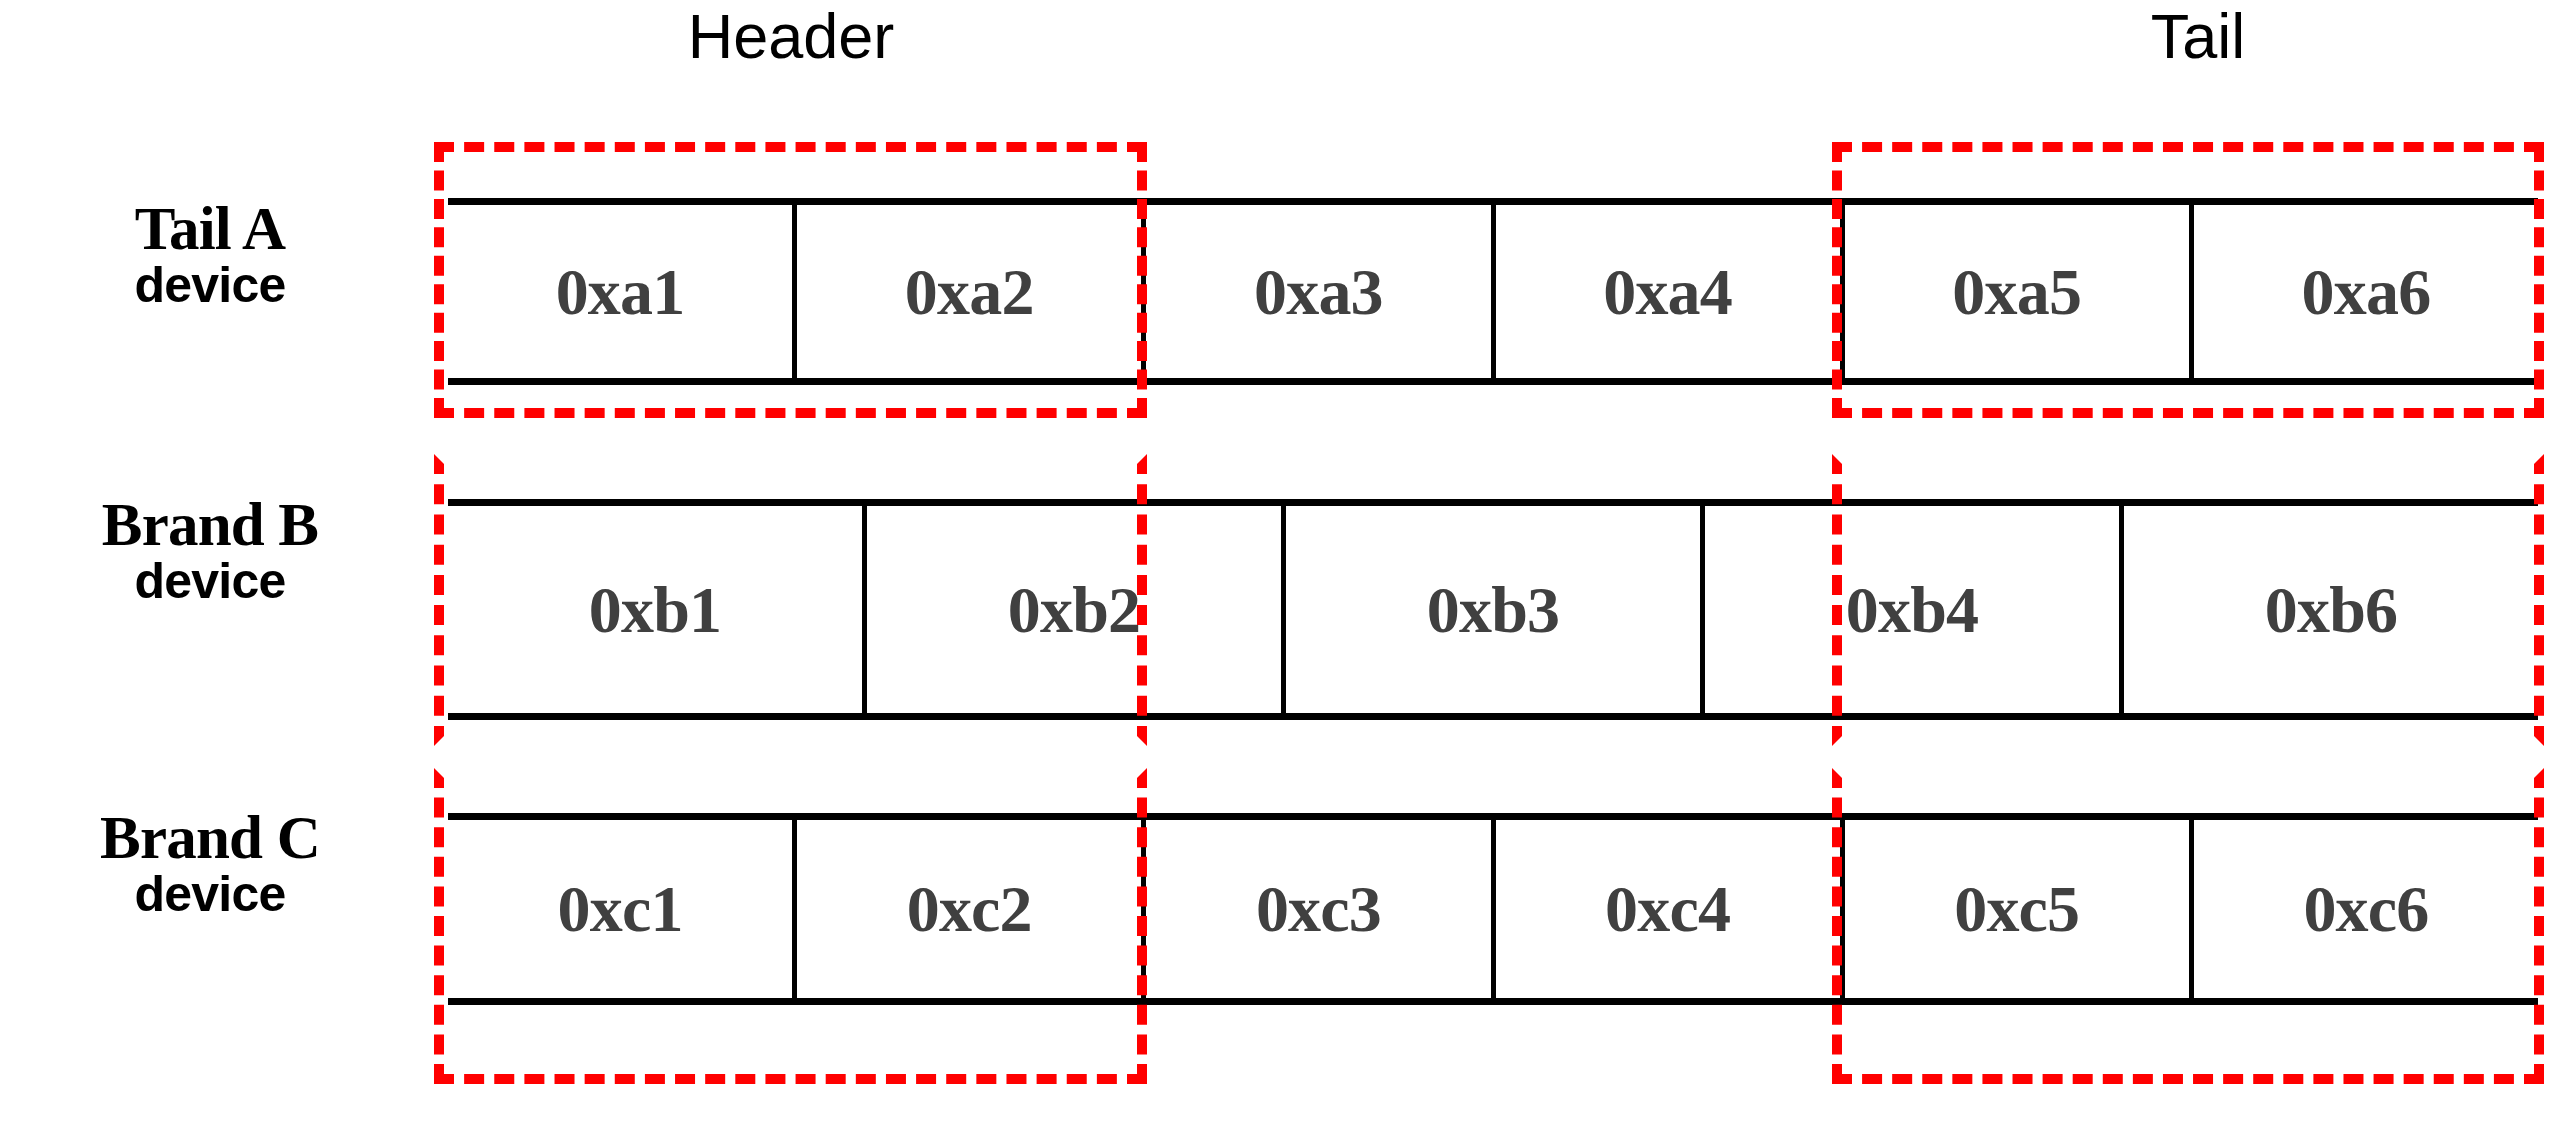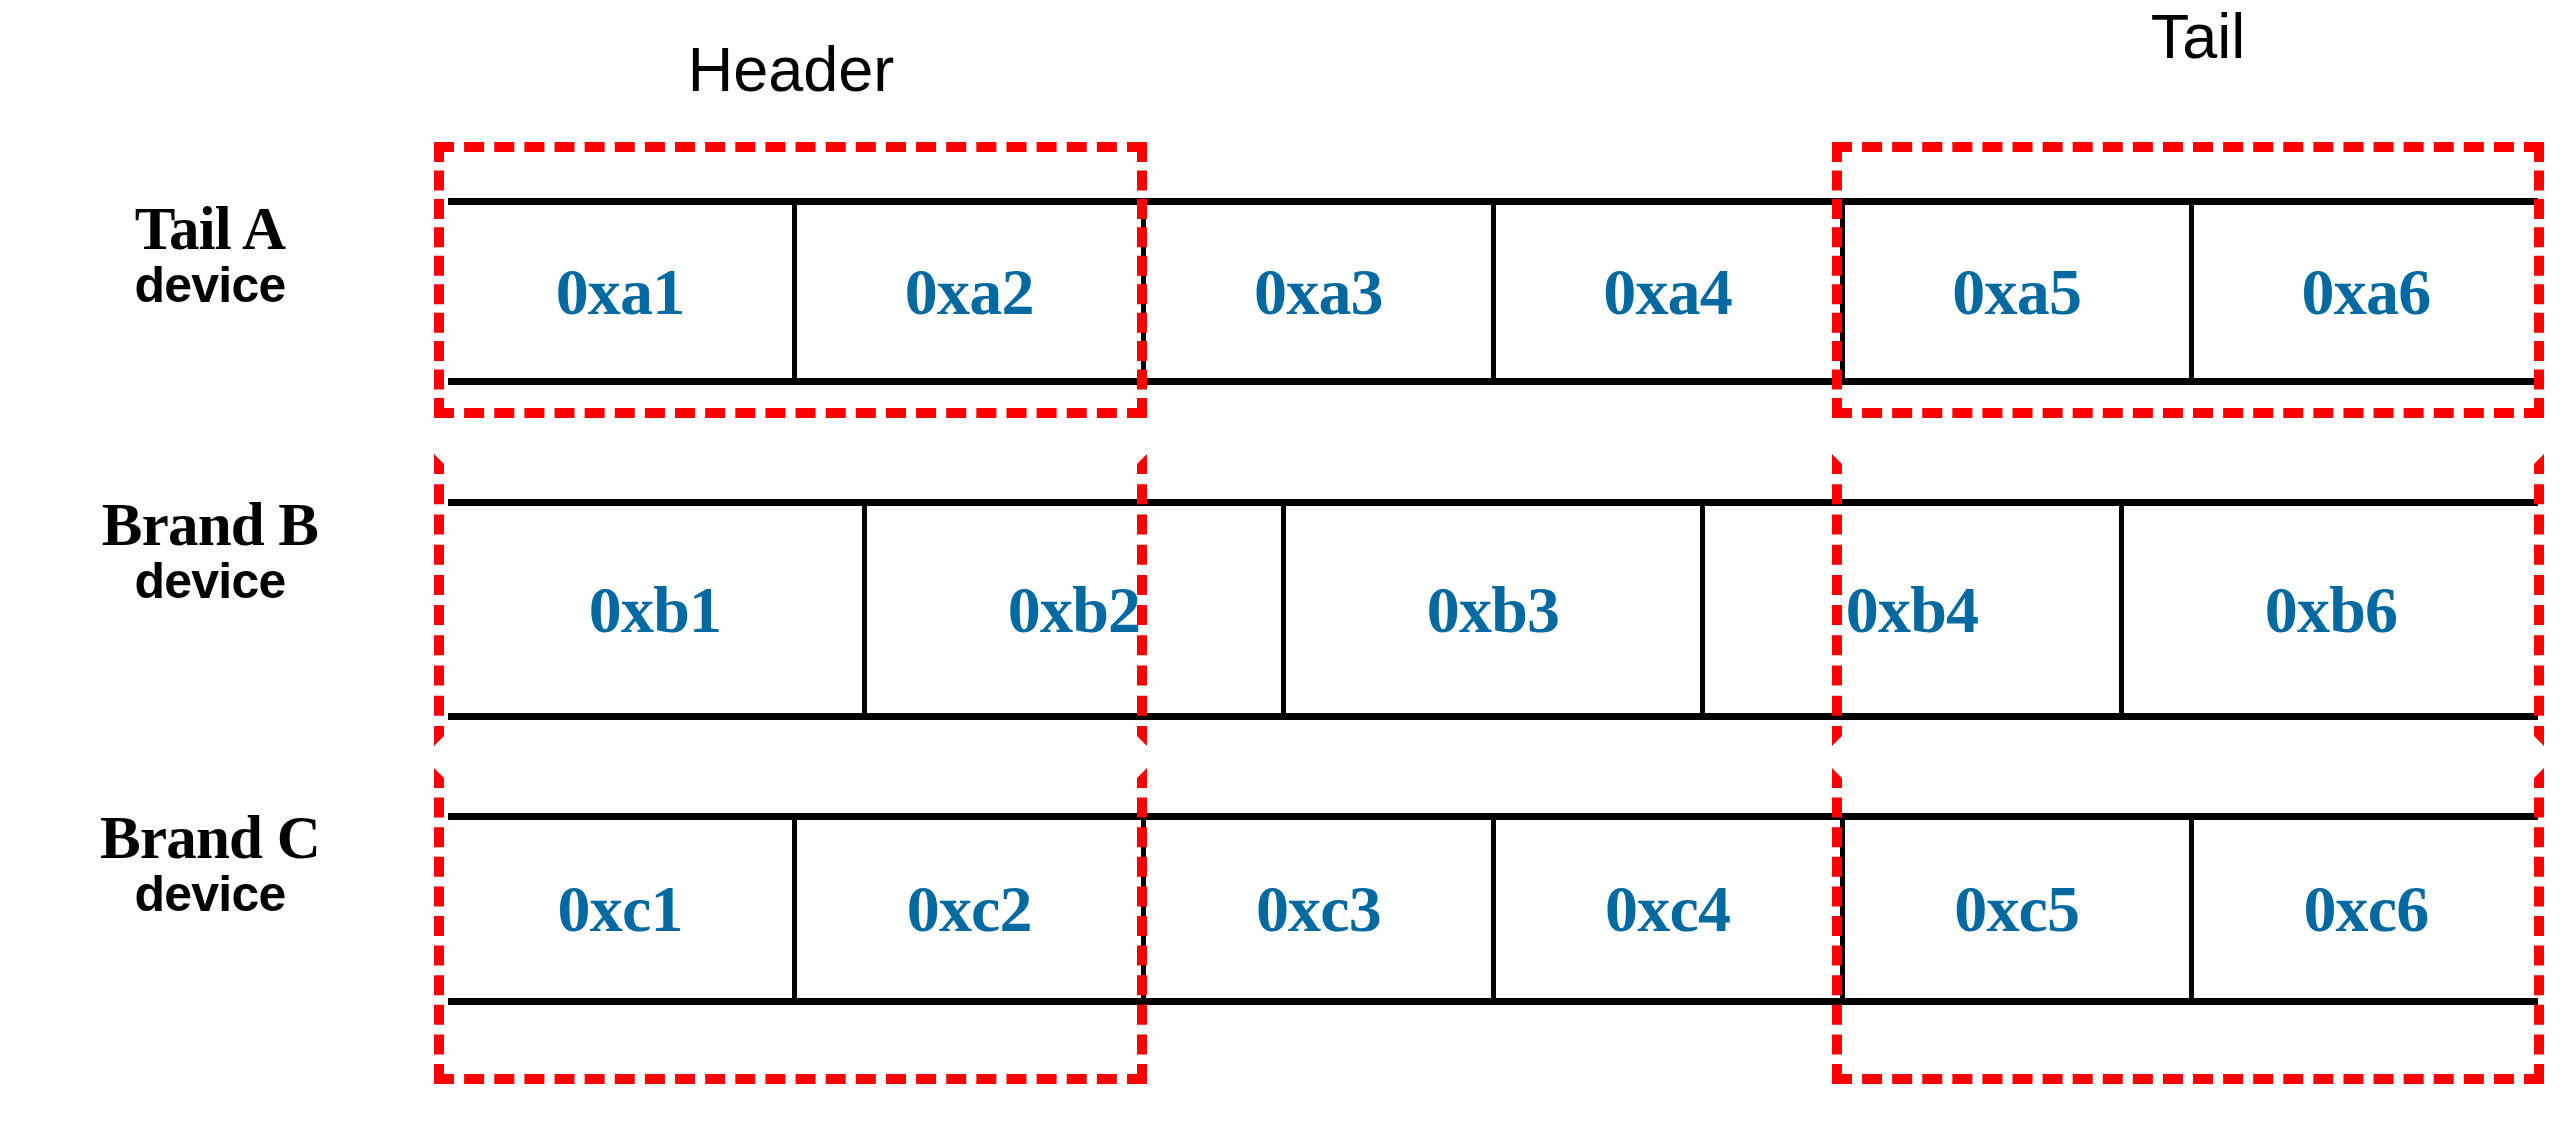--- a/index.html
+++ b/index.html
@@ -21,21 +21,21 @@
   .region-caption {
     position: absolute;
     font-family: "Liberation Sans", "DejaVu Sans", sans-serif;
     font-weight: 400;
     font-size: 63px;
     line-height: 1;
     color: #000000;
     text-align: center;
     white-space: nowrap;
   }
-  #caption-header { left: 440px;  top: 4.8px;  width: 702px; margin-top: 33px; }
+  #caption-header { left: 440px;  top: 4.8px;  width: 702px; }
   #caption-tail   { left: 1848px; top: 4.8px;  width: 700px; }
 
   
   .row-label {
     position: absolute;
     left: 0px;
     width: 420px;
     text-align: center;
     color: #000000;
     line-height: 1.02;
@@ -74,21 +74,21 @@
 
   .packet-cell {
     flex: 1 1 0;
     position: relative;
     display: flex;
     align-items: center;
     justify-content: center;
     font-family: "Liberation Serif", "DejaVu Serif", serif;
     font-weight: 700;
     font-size: 66px;
-    color: #0369a1;
+    color: #404040;
     letter-spacing: -0.8px;
     box-sizing: border-box;
   }
   .packet-cell + .packet-cell {
     border-left: 5.6px solid #000000;
   }
 
   
   .region-box {
     position: absolute;

